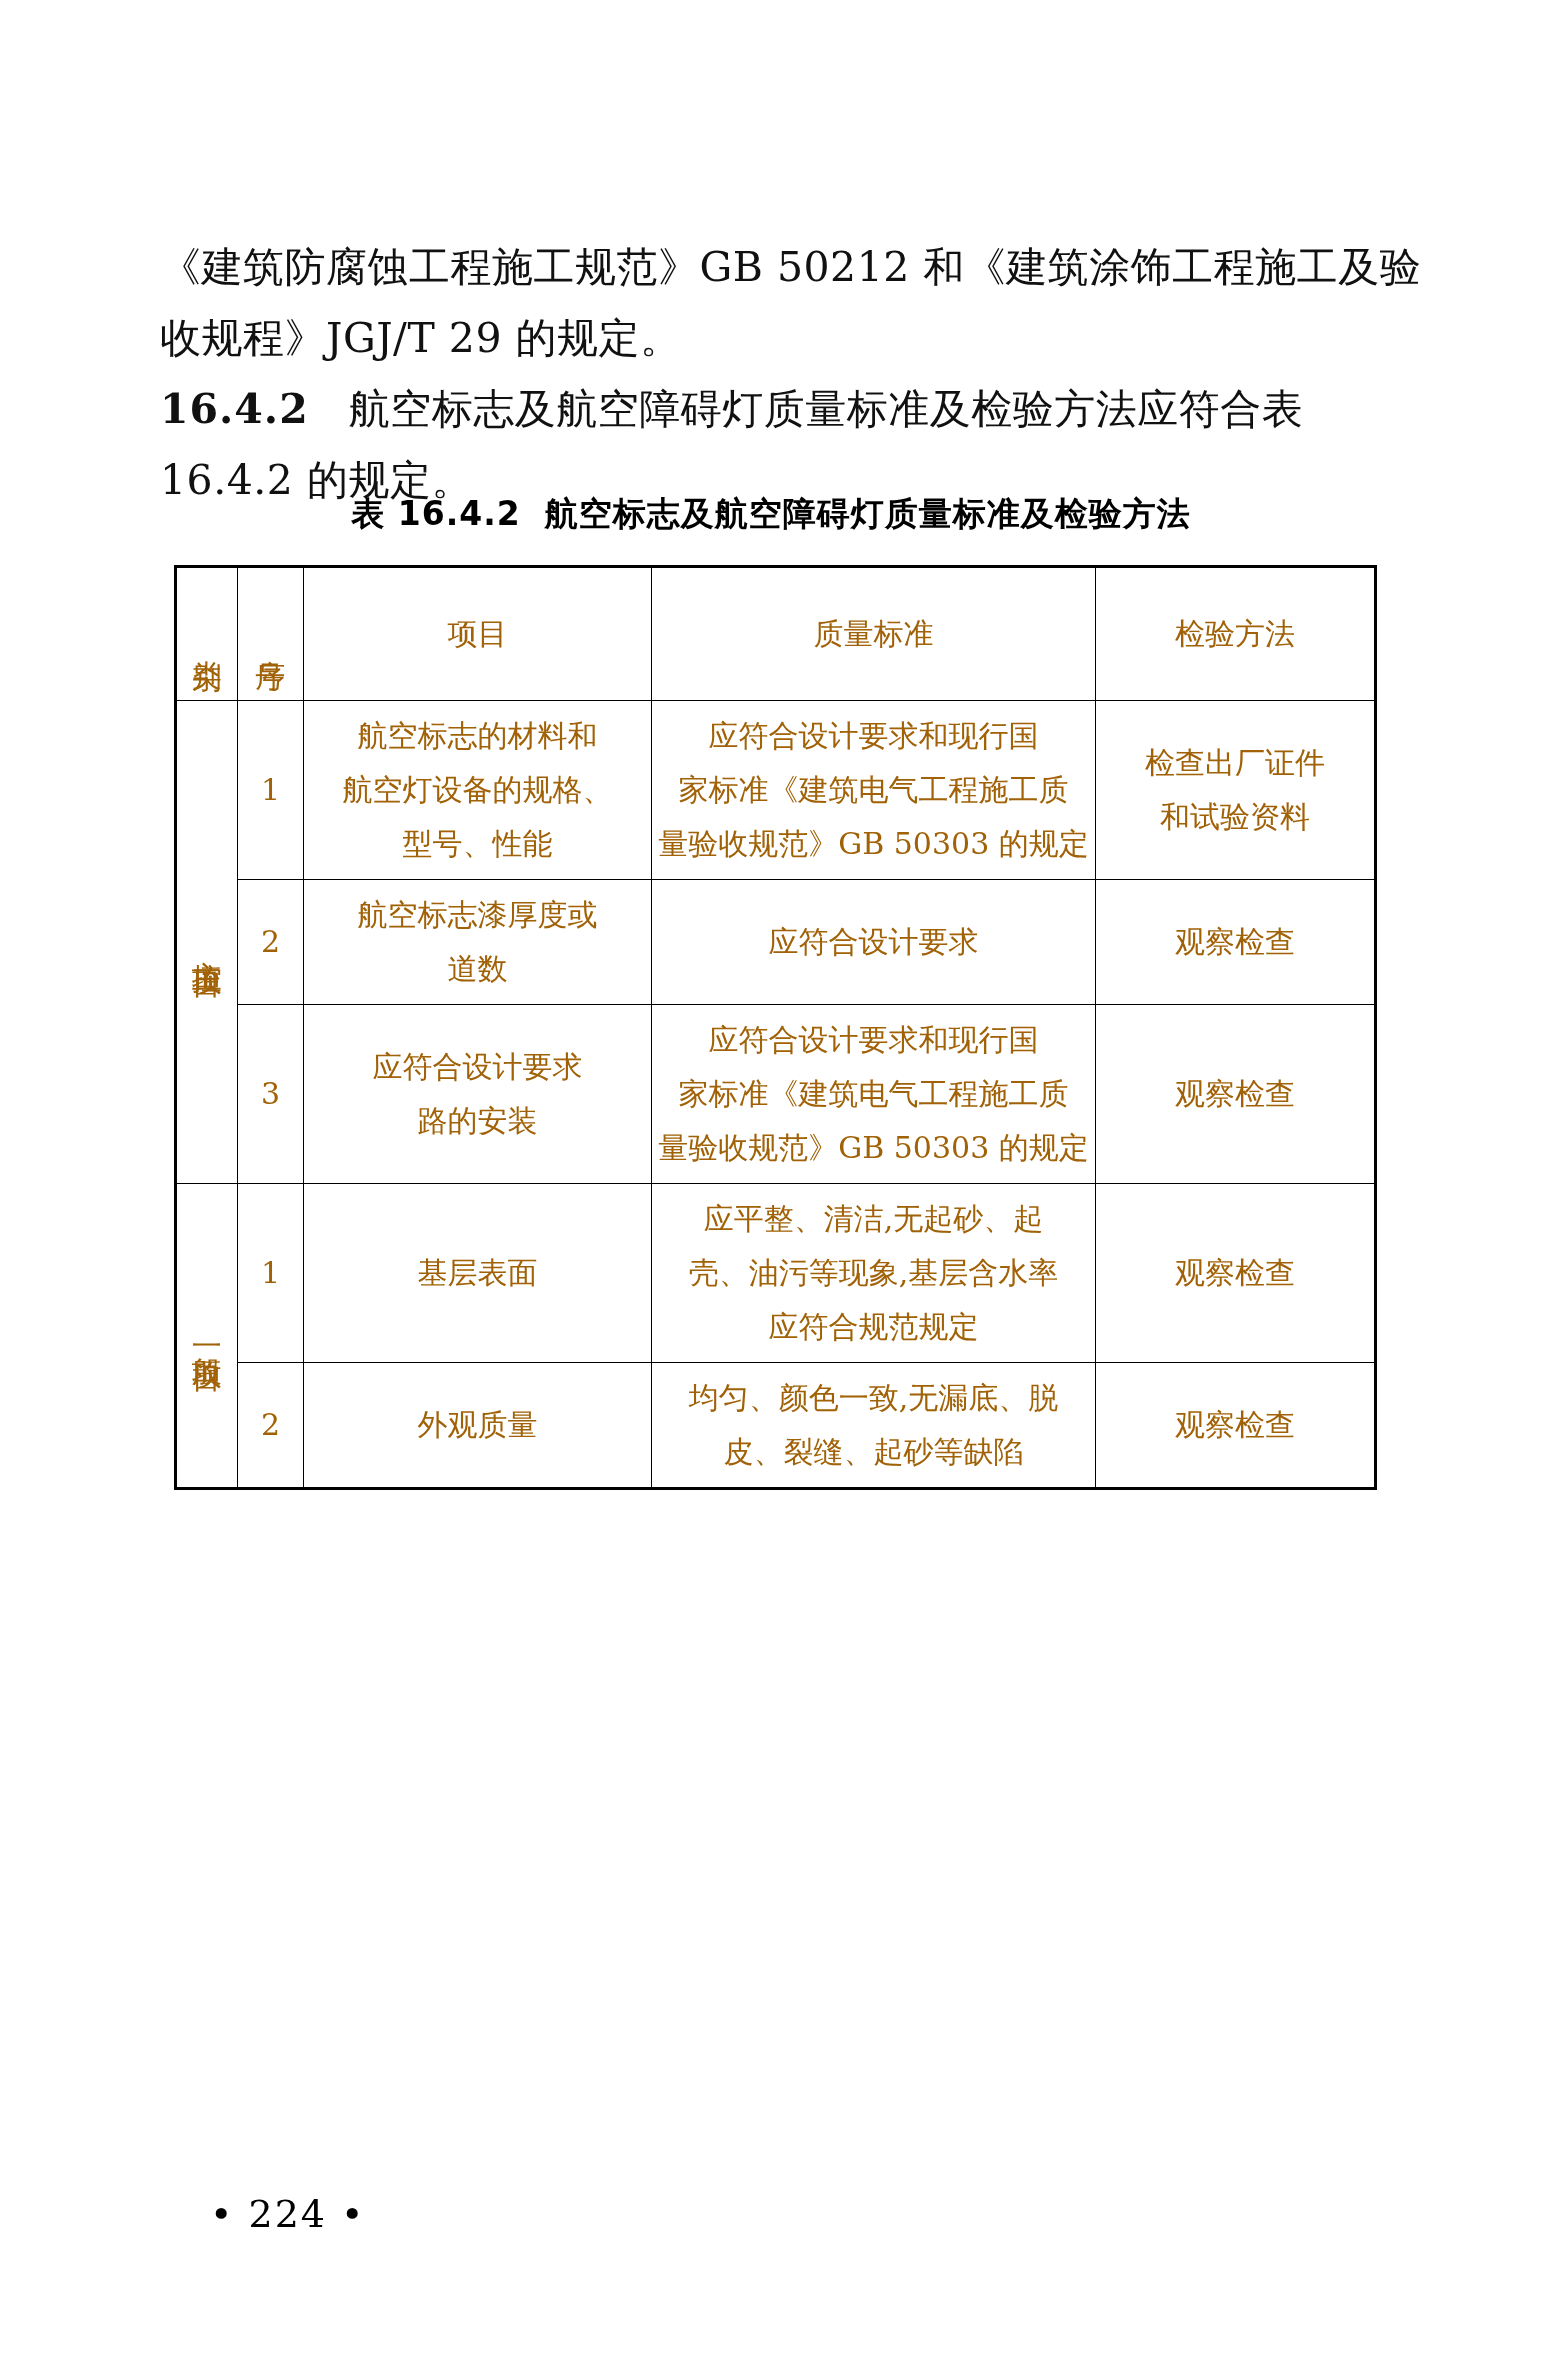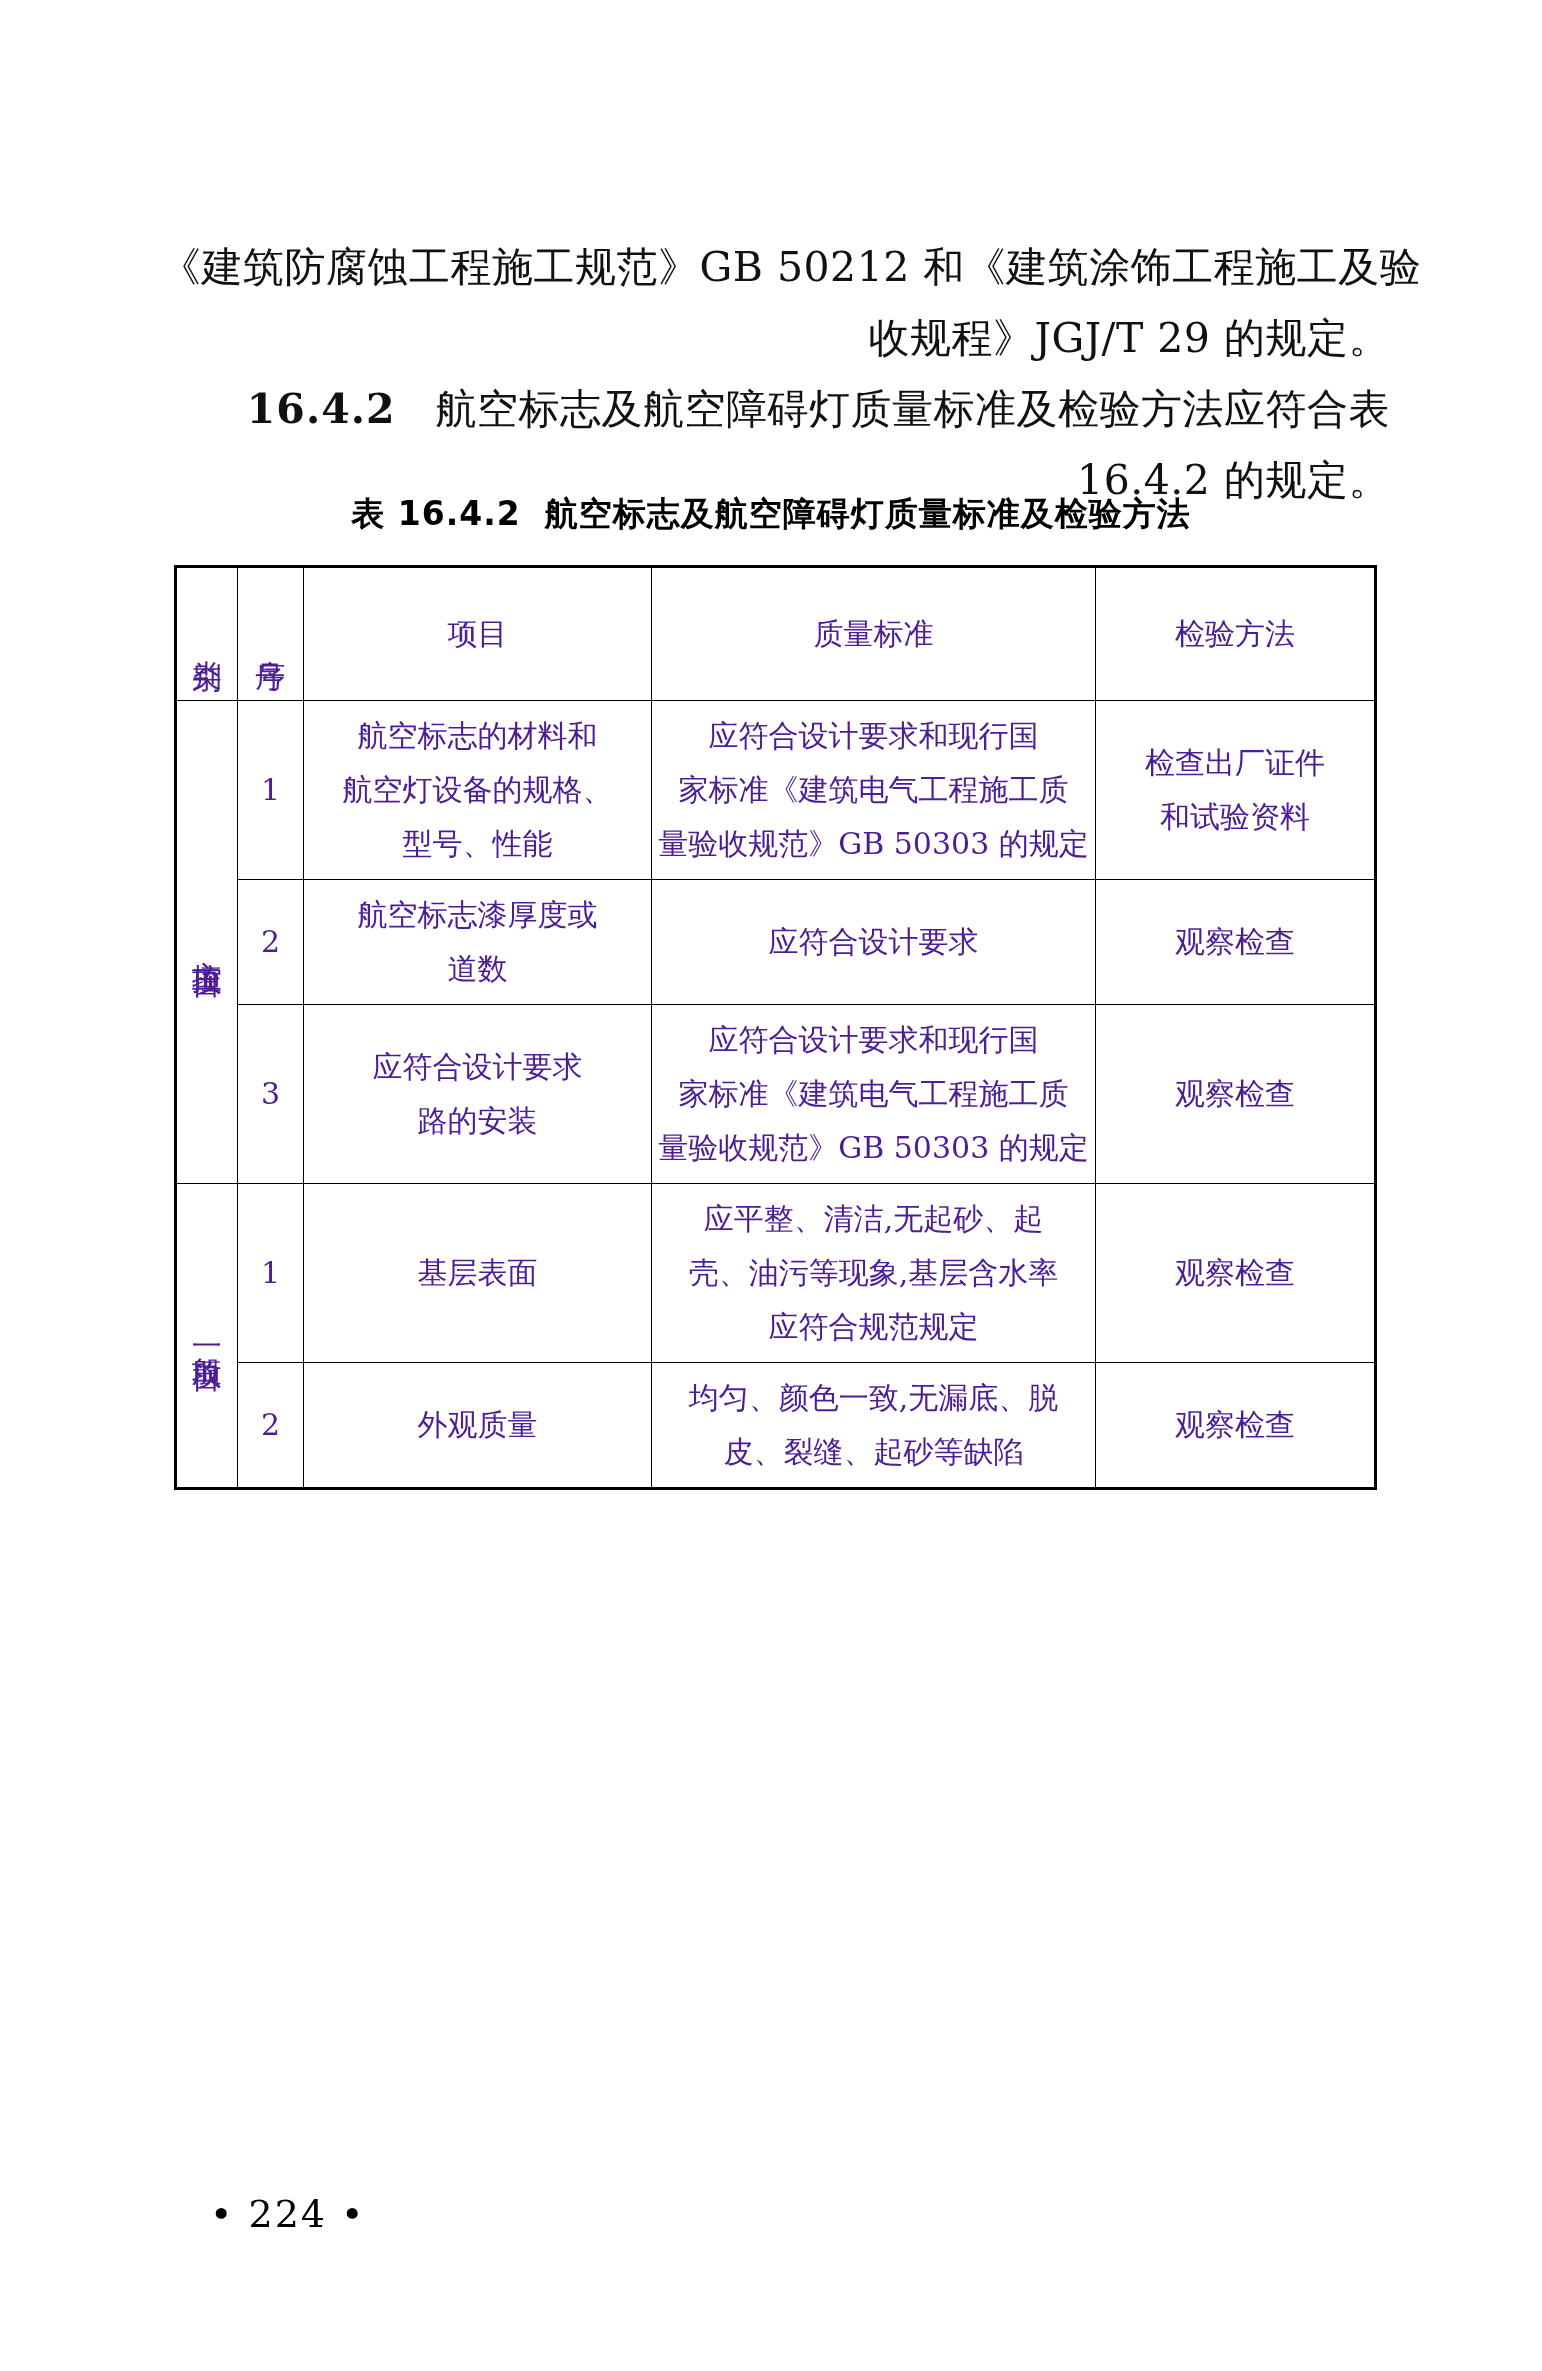--- a/index.html
+++ b/index.html
@@ -30,21 +30,20 @@
     left: 160px;
     top: 232px;
     width: 1230px;
   }
   .para-line {
     font-size: 41px;
     line-height: 71px;
     letter-spacing: 0.5px;
     white-space: nowrap;
     color: #111;
-    text-align: right;
   }
   .para-line .num {
     font-weight: bold;
     letter-spacing: 1px;
   }
   .indent-gap {
     display: inline-block;
     width: 40px;
   }
 
@@ -77,21 +76,21 @@
     width: 1200px;
     table-layout: fixed;
   }
   table.qtable td {
     border: 1px solid #000;
     text-align: center;
     vertical-align: middle;
     font-size: 30px;
     line-height: 54px;
     padding: 8px 6px;
-    color: #4c1d95;
+    color: #a16207;
   }
   
   table.qtable {
     border: 3px solid #000;
   }
 
   .col-cat   { width: 62px; }
   .col-no    { width: 66px; }
   .col-item  { width: 348px; }
   .col-std   { width: 444px; }

